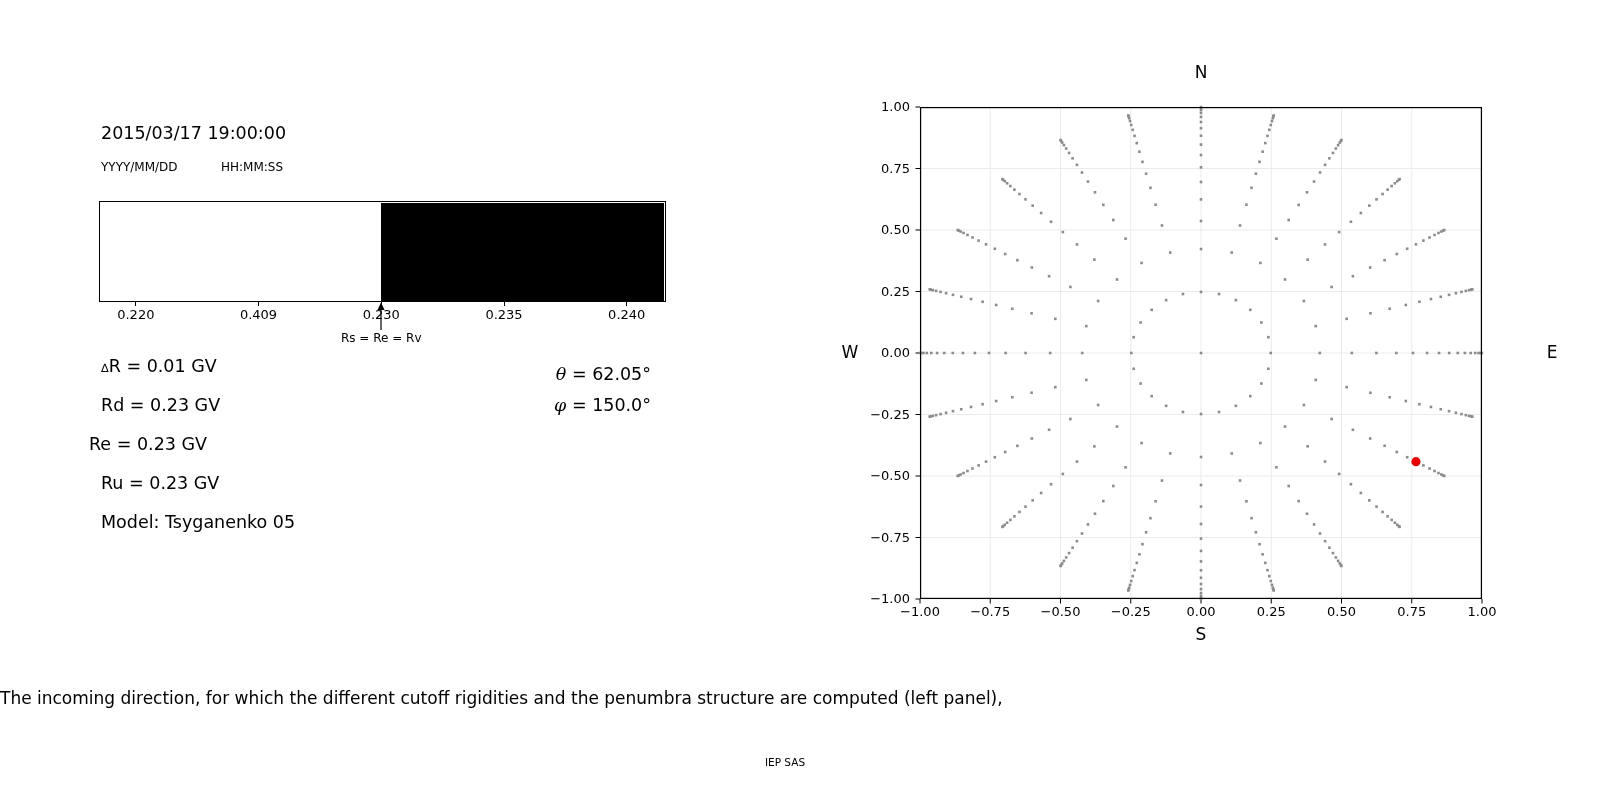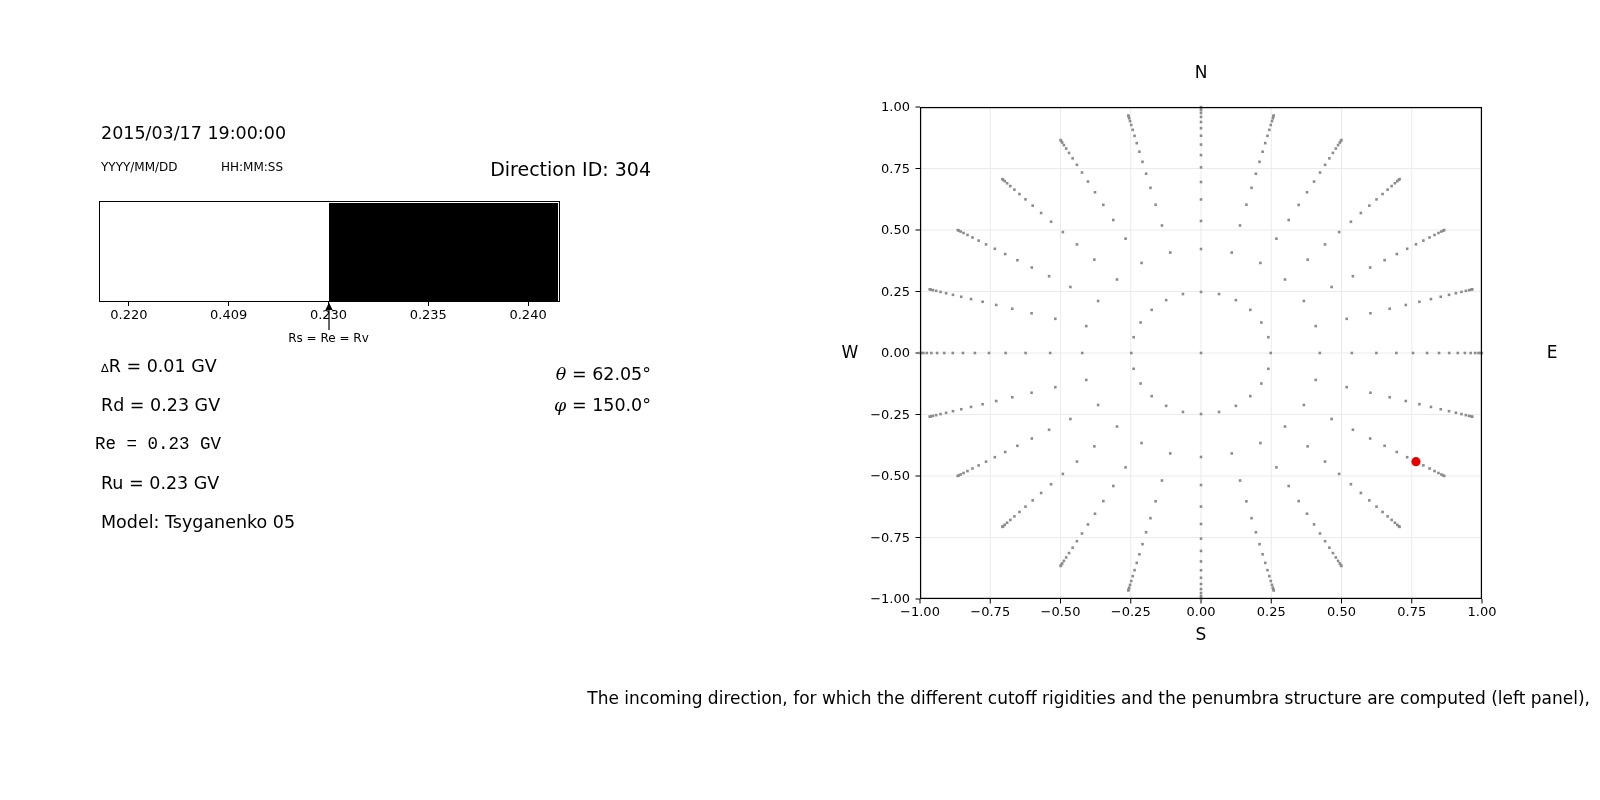--- a/index.html
+++ b/index.html
@@ -13,51 +13,50 @@
   
   .hdr-main{font-size:17.5px;white-space:nowrap;}
   .hdr-small{font-size:12px;white-space:nowrap;}
   .dir-id{font-size:19px;text-align:right;white-space:nowrap;}
   .param-line{font-size:17.5px;white-space:nowrap;}
   .param-right{text-align:right;white-space:nowrap;}
   .greek{font-style:italic;font-family:"DejaVu Serif","DejaVu Sans",serif;}
   .small-delta{font-size:11.5px;}
 
   
-  #penumbra-wrap{left:99px;top:201px;width:461px;height:101px;}
+  #penumbra-wrap{left:99px;top:201px;width:567px;height:101px;}
   .bar-fill{position:absolute;left:1.5px;top:1.5px;right:1.5px;bottom:1.5px;overflow:hidden;background:#fff;}
   .bar-border{position:absolute;left:0;top:0;right:0;bottom:0;border:1.5px solid #000;}
   .bar-seg{position:absolute;top:0;bottom:0;}
   .bar-tick{position:absolute;top:101px;width:1px;height:4px;background:#000;}
   .bar-tick-label{position:absolute;top:106px;width:60px;text-align:center;font-size:13px;}
   .bar-anno{position:absolute;top:130px;width:140px;text-align:center;font-size:12px;white-space:nowrap;}
 
   
   #direction-plot{left:920px;top:107px;width:562px;height:492px;}
   .sc-xlabel{position:absolute;width:60px;text-align:center;font-size:13px;top:497px;}
   .sc-ylabel{position:absolute;width:62px;text-align:right;font-size:13px;left:-72px;}
   .compass{position:absolute;font-size:17px;}
   #compass-n{left:0;width:562px;text-align:center;top:-45px;}
   #compass-s{left:0;width:562px;text-align:center;top:517px;}
   #compass-w{left:-88px;width:36px;text-align:center;top:235px;}
   #compass-e{left:614px;width:36px;text-align:center;top:235px;}
 
   
-  .caption{left:0;width:1590px;text-align:right;font-size:17px;}
+  .caption{left:0;width:1590px;text-align:left;font-size:17px;}
   .credit{left:0;width:1570px;text-align:center;font-size:10.5px;}
 </style>
 </head>
 <body>
 
 <div id="page">
 
   <div class="abs hdr-main" style="left:101px;top:123px;">2015/03/17 19:00:00</div>
   <div class="abs hdr-small" style="left:101px;top:160px;">YYYY/MM/DD</div>
   <div class="abs hdr-small" style="left:221px;top:160px;">HH:MM:SS</div>
-  <div class="abs dir-id" style="left:351px;top:158px;width:300px;">Direction ID: 304</div>
 
   <div id="penumbra-wrap" class="abs">
     <div class="bar-fill">
         <div class="bar-seg" style="left: 0%; width: 49.7835%; background: rgb(255, 255, 255);"></div>
         <div class="bar-seg" style="left: 49.7835%; width: 50.2165%; background: rgb(0, 0, 0);"></div>
       </div>
     <div class="bar-border"></div>
   <div class="bar-tick" style="left: calc(6.49351% - 0.5px);"></div>
       <div class="bar-tick-label" style="left: calc(6.49351% - 30px);">0.220</div>
       <div class="bar-tick" style="left: calc(28.1385% - 0.5px);"></div>
@@ -72,21 +71,21 @@
         <line x1="5" y1="28" x2="5" y2="4" stroke="#000" stroke-width="1.2"></line>
         <polygon points="1.4,8 5,0.5 8.6,8" fill="#000"></polygon>
       </svg>
       <div class="bar-anno" style="left: calc(49.7835% - 70px);">Rs = Re = Rv</div>
     </div>
 
   <div class="abs param-line" style="left:101px;top:356px;">
     <span class="small-delta">∆</span><span>R = 0.01 GV</span>
   </div>
   <div class="abs param-line" style="left:101px;top:395px;">Rd = 0.23 GV</div>
-  <div class="abs param-line" style="left:95px;top:434px;font-family:Liberation Mono, monospace;">Re = 0.23 GV</div>
+  <div class="abs param-line" style="left:89px;top:434px;">Re = 0.23 GV</div>
   <div class="abs param-line" style="left:101px;top:473px;">Ru = 0.23 GV</div>
   <div class="abs param-line" style="left:101px;top:512px;">Model: Tsyganenko 05</div>
 
   <div class="abs param-line param-right" style="left:401px;top:364px;width:250px;">
     <span class="greek">θ</span><span> = 62.05°</span>
   </div>
   <div class="abs param-line param-right" style="left:401px;top:395px;width:250px;text-align:right;">
     <span class="greek">φ</span><span> = 150.0°</span>
   </div>
 
@@ -534,14 +533,15 @@
       <div class="sc-ylabel" style="top: 361px;">−0.50</div>
       <div class="sc-ylabel" style="top: 299.5px;">−0.25</div>
       <div class="sc-ylabel" style="top: 238px;">0.00</div>
       <div class="sc-ylabel" style="top: 176.5px;">0.25</div>
       <div class="sc-ylabel" style="top: 115px;">0.50</div>
       <div class="sc-ylabel" style="top: 53.5px;">0.75</div>
       <div class="sc-ylabel" style="top: -8px;">1.00</div>
     </div>
 
   <div class="abs caption" style="top:688px;">The incoming direction, for which the different cutoff rigidities and the penumbra structure are computed (left panel),</div>
+  <div class="abs credit" style="top:756px;">IEP SAS</div>
 
 </div>
 
 </body></html>

